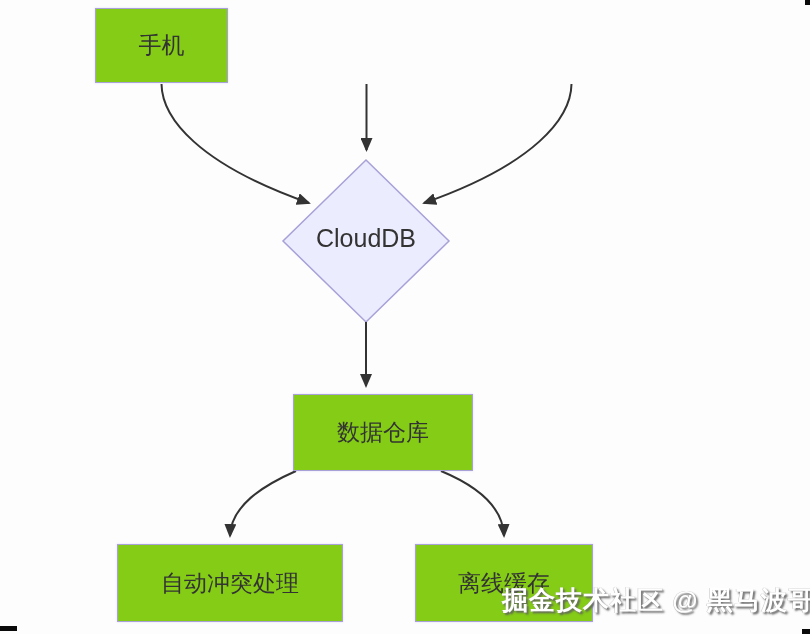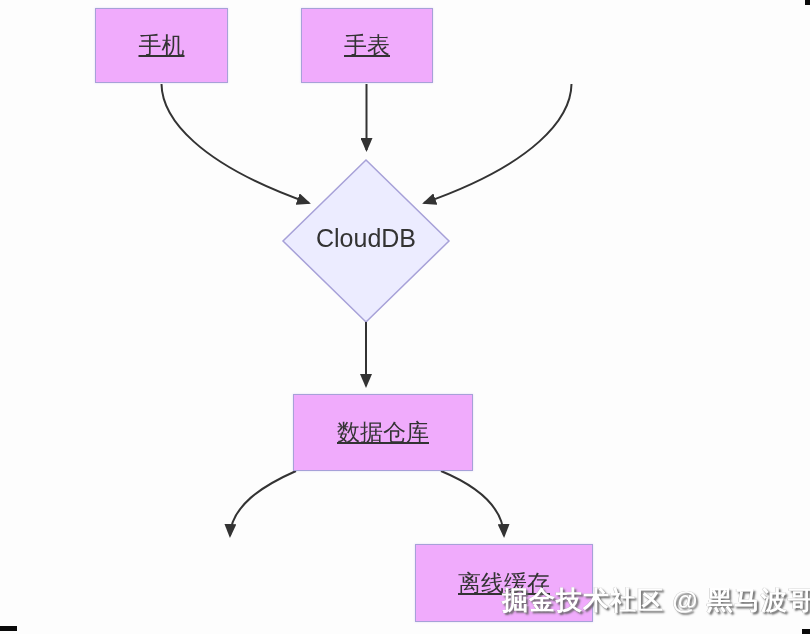--- a/index.html
+++ b/index.html
@@ -24,27 +24,26 @@
     stroke: #333333;
     stroke-width: 2;
   }
 
   .node {
     position: absolute;
     z-index: 2;
     display: flex;
     align-items: center;
     justify-content: center;
-    background: #f0abfc;
+    background: #84cc16;
     border: 1.5px solid #A7A1D8;
     color: #333333;
     font-size: 23px;
     text-align: center;
     box-shadow: 0 0 2px rgba(147,112,219,0.25);
-    text-decoration: underline;
   }
 
   #node-phone     { left: 95px;  top: 8px;   width: 133px; height: 75px; }
   #node-watch     { left: 301px; top: 8px;   width: 132px; height: 75px; }
   #node-tablet    { left: 505px; top: 8px;   width: 133px; height: 75px; }
   #node-warehouse { left: 293px; top: 394px; width: 180px; height: 77px; }
   #node-conflict  { left: 117px; top: 544px; width: 226px; height: 78px; }
   #node-offline   { left: 415px; top: 544px; width: 178px; height: 78px; }
 
   .diamond-label {
@@ -99,33 +98,33 @@
 
     <path class="edge-line" d="M366,322 L366,386" marker-end="url(#ah)"></path>
     <path class="edge-line" d="M296,471 C262,486 231,506 230,536" marker-end="url(#ah)"></path>
     <path class="edge-line" d="M441,471 C477,486 503,506 504,536" marker-end="url(#ah)"></path>
   </svg>
 
   <div class="node" id="node-phone">
     <span>手机</span>
   </div>
 
-  <div class="node" id="node-watch">
-    <span>手表</span>
-  </div>
 
 
   <div class="diamond-label">
     <span>CloudDB</span>
   </div>
 
   <div class="node" id="node-warehouse">
     <span>数据仓库</span>
   </div>
 
+  <div class="node" id="node-conflict">
+    <span>自动冲突处理</span>
+  </div>
 
   <div class="node" id="node-offline">
     <span>离线缓存</span>
   </div>
 
   <div class="watermark">掘金技术社区 @ 黑马波哥</div>
 
   <div class="artifact" id="artifact-top-right"></div>
   <div class="artifact" id="artifact-bottom-left"></div>
   <div class="artifact" id="artifact-bottom-right"></div>

